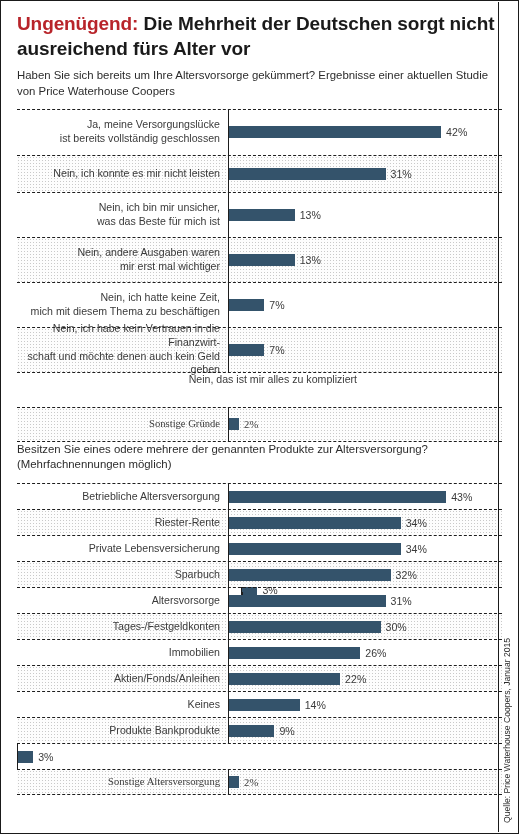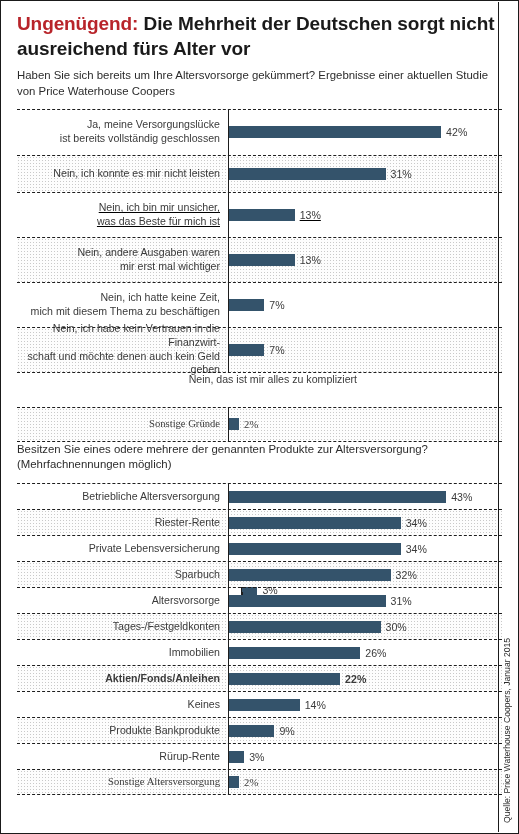--- a/index.html
+++ b/index.html
@@ -168,21 +168,21 @@
         </div>
         <div class="row shade" style="height: 37px;">
           <div class="row-label">Nein, ich konnte es mir nicht leisten</div>
           <div class="row-plot">
             <div class="axis-tick-top" style="top: 0px;"></div>
             <div class="axis-tick-bottom" style="bottom: 0px;"></div>
             <div class="bar" style="width: 156.55px; background: rgb(52, 83, 107);"></div>
             <div class="bar-value">31%</div>
           </div>
         </div>
-        <div class="row" style="height: 45px; text-decoration: underline;">
+        <div class="row" style="height: 45px;">
           <div class="row-label">Nein, ich bin mir unsicher,
 was das Beste für mich ist</div>
           <div class="row-plot">
             <div class="axis-tick-top" style="top: 0px;"></div>
             <div class="axis-tick-bottom" style="bottom: 0px;"></div>
             <div class="bar" style="width: 65.65px; background: rgb(52, 83, 107);"></div>
             <div class="bar-value">13%</div>
           </div>
         </div>
         <div class="row shade" style="height: 45px;">
@@ -295,21 +295,21 @@
         </div>
         <div class="row" style="height: 26px;">
           <div class="row-label">Immobilien</div>
           <div class="row-plot">
             <div class="axis-tick-top" style="top: 0px;"></div>
             <div class="axis-tick-bottom" style="bottom: 0px;"></div>
             <div class="bar" style="width: 131.3px; background: rgb(52, 83, 107);"></div>
             <div class="bar-value">26%</div>
           </div>
         </div>
-        <div class="row shade" style="height: 26px; font-weight: bold;">
+        <div class="row shade" style="height: 26px;">
           <div class="row-label">Aktien/Fonds/Anleihen</div>
           <div class="row-plot">
             <div class="axis-tick-top" style="top: 0px;"></div>
             <div class="axis-tick-bottom" style="bottom: 0px;"></div>
             <div class="bar" style="width: 111.1px; background: rgb(52, 83, 107);"></div>
             <div class="bar-value">22%</div>
           </div>
         </div>
         <div class="row" style="height: 26px;">
           <div class="row-label">Keines</div>
@@ -323,21 +323,20 @@
         <div class="row shade" style="height: 26px;">
           <div class="row-label">Produkte Bankprodukte</div>
           <div class="row-plot">
             <div class="axis-tick-top" style="top: 0px;"></div>
             <div class="axis-tick-bottom" style="bottom: 0px;"></div>
             <div class="bar" style="width: 45.45px; background: rgb(52, 83, 107);"></div>
             <div class="bar-value">9%</div>
           </div>
         </div>
         <div class="row" style="height: 26px;">
-          <div class="row-label">Rürup-Rente</div>
           <div class="row-plot">
             <div class="axis-tick-top" style="top: 0px;"></div>
             <div class="axis-tick-bottom" style="bottom: 0px;"></div>
             <div class="bar" style="width: 15.15px; background: rgb(52, 83, 107);"></div>
             <div class="bar-value">3%</div>
           </div>
         </div>
         <div class="row shade" style="height: 26px;">
           <div class="row-label">Sonstige Altersversorgung</div>
           <div class="row-plot">

